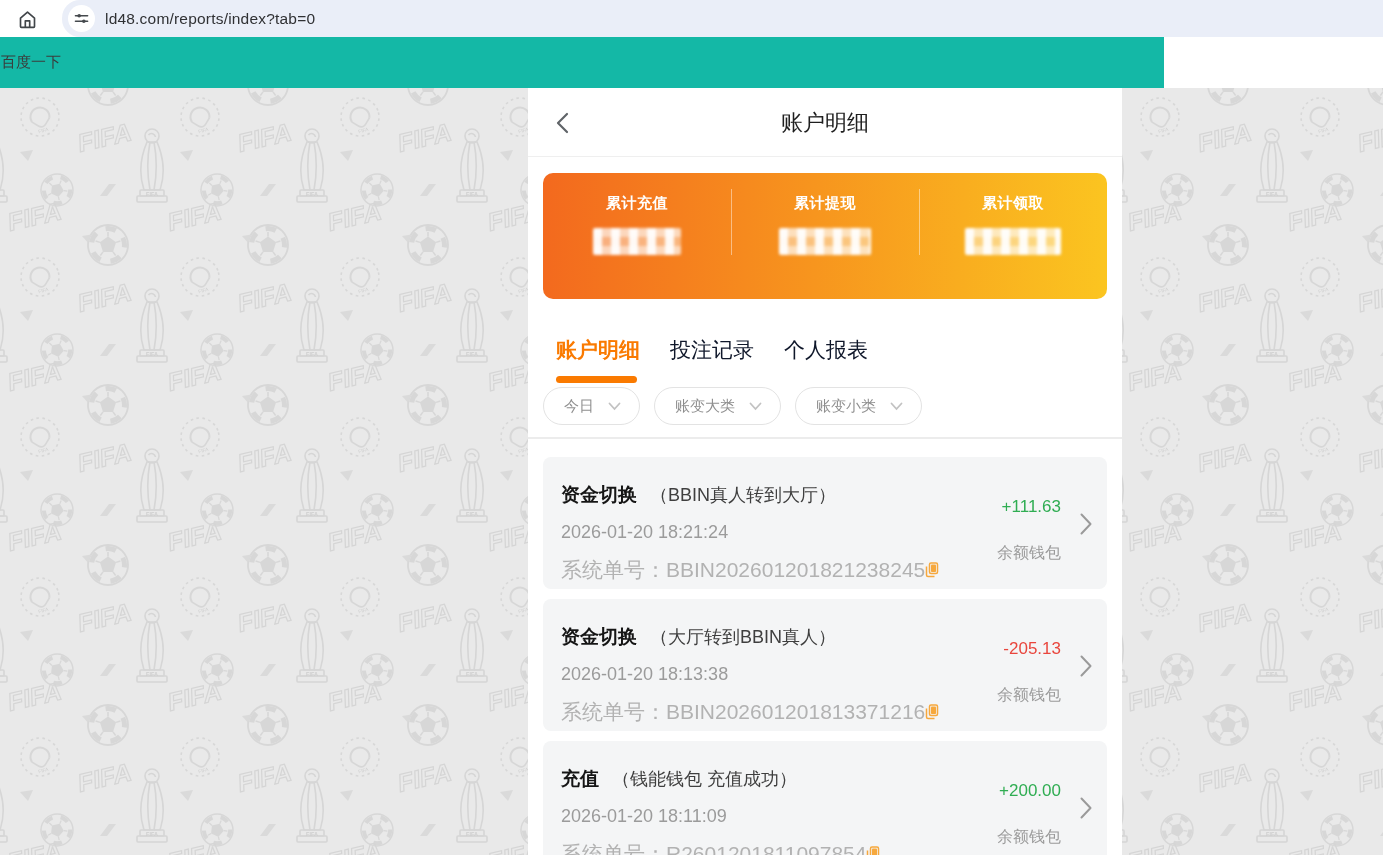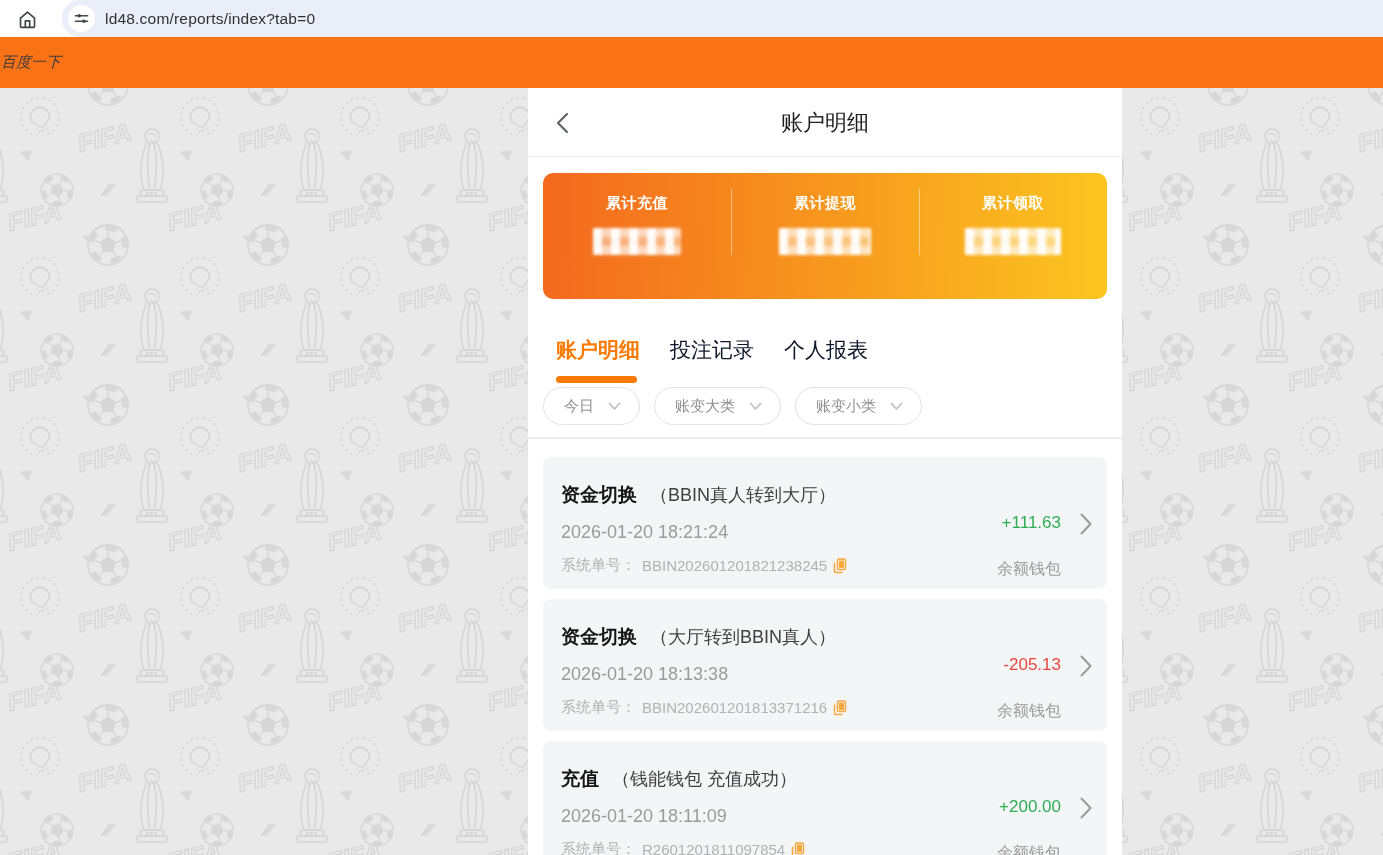--- a/index.html
+++ b/index.html
@@ -14,21 +14,21 @@
   *{box-sizing:border-box;margin:0;padding:0;}
   html,body{width:1383px;height:855px;overflow:hidden;}
   body{font-family:"Liberation Sans","DejaVu Sans",sans-serif;background:#fff;position:relative;}
 
   
   .topbar{position:absolute;left:0;top:0;width:1383px;height:37px;background:#fff;}
   .home-btn{position:absolute;left:14px;top:6px;width:26px;height:26px;display:flex;align-items:center;justify-content:center;cursor:pointer;}
   .omnibox{position:absolute;left:62px;top:0;right:0;height:37px;background:var(--omnibox_bg);border-radius:18px 0 0 18px;display:flex;align-items:center;}
   .omnibox .chip{width:27px;height:27px;margin-left:6px;border-radius:50%;background:#fff;display:flex;align-items:center;justify-content:center;flex:0 0 auto;}
   .omnibox .url{margin-left:10px;font-size:15.5px;color:#303134;letter-spacing:.2px;white-space:nowrap;}
-  .bookmark-row{position:absolute;left:0;top:37px;width:1383px;height:51px;background:#f97316;font-style:italic;}
+  .bookmark-row{position:absolute;left:0;top:37px;width:1164px;height:51px;background:#14b8a6;}
   .bookmark-row span{position:absolute;left:1px;top:16px;font-size:15px;color:#3b3b3b;cursor:pointer;}
 
   
   .stage{position:absolute;left:0;top:88px;width:1383px;height:767px;background:#e9e9e9;}
   .pattern-bg{position:absolute;left:0;top:0;width:100%;height:100%;display:block;}
   .panel{position:absolute;left:528px;top:0;width:594px;height:767px;background:#fff;overflow:hidden;}
 
   
   .panel-header{position:relative;height:68px;}
   .back-btn{position:absolute;left:28px;top:23px;width:18px;height:24px;display:flex;align-items:center;cursor:pointer;}
@@ -61,22 +61,22 @@
   .pill .ptxt{font-size:15px;color:#8f8f8f;}
   .hr2{margin-top:12px;height:2px;background:#ececec;}
 
   
   .tx-list{padding:18px 15px 0 15px;display:flex;flex-direction:column;gap:10px;}
   .tx-card{position:relative;height:132px;background:#f4f5f6;border-radius:8px;padding:25px 150px 0 18px;cursor:pointer;}
   .tx-titlerow{display:flex;align-items:baseline;gap:13px;white-space:nowrap;}
   .tx-type{font-size:19px;font-weight:700;color:#151515;}
   .tx-detail{font-size:18px;color:#3f3f3f;}
   .tx-date{margin-top:14px;font-size:18px;color:#9b9b9b;}
-  .tx-orderrow{margin-top:13px;display:flex;align-items:center;gap:6px;font-size:15px;color:#b2b2b2;}
-  .tx-right{position:absolute;right:46px;top:40px;display:flex;flex-direction:column;align-items:flex-end;gap:26px;margin-top:16px;}
+  .tx-orderrow{margin-top:13px;display:flex;align-items:center;font-size:21px;color:#b2b2b2;}
+  .tx-right{position:absolute;right:46px;top:40px;display:flex;flex-direction:column;align-items:flex-end;gap:26px;}
   .tx-amount{font-size:17px;font-weight:500;}
   .positive{color:var(--positive_green);}
   .negative{color:var(--negative_red);}
   .tx-wallet{font-size:16px;color:#9b9b9b;}
   .tx-chev{position:absolute;right:14px;top:55px;}
   .copy-btn{display:inline-flex;cursor:pointer;}
 </style>
 </head>
 <body>
 

